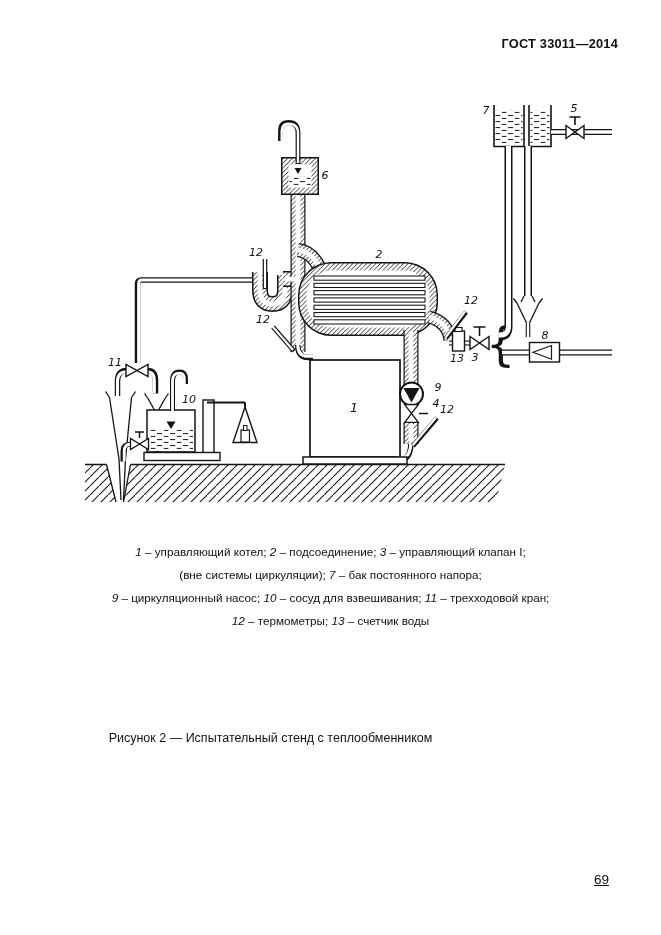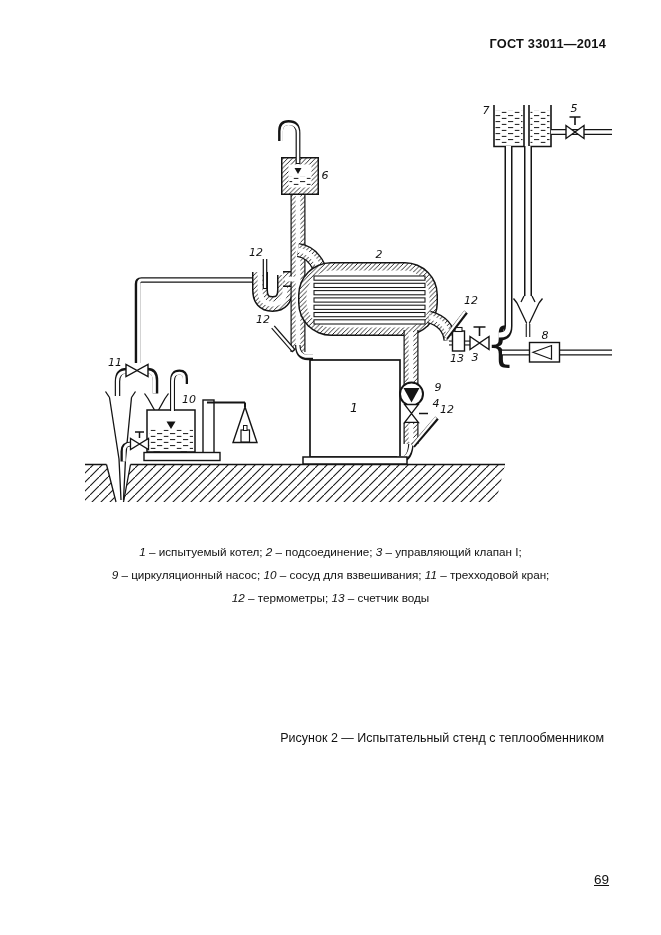--- a/index.html
+++ b/index.html
@@ -1,21 +1,21 @@
 <!DOCTYPE html>
 <html><head>
 <meta charset="utf-8">
 <style>
   html,body{margin:0;padding:0;background:#ffffff;}
   body{width:661px;height:935px;position:relative;font-family:"Liberation Sans",sans-serif;color:#111;overflow:hidden;}
-  .doc-header{position:absolute;top:36px;right:55px;font-size:12.8px;font-weight:bold;letter-spacing:.2px;}
+  .doc-header{position:absolute;top:36px;right:43px;font-size:12.8px;font-weight:bold;letter-spacing:.2px;}
   .diagram-wrap{position:absolute;left:0;top:0;width:661px;height:520px;}
   .legend{position:absolute;left:38px;top:540px;width:585px;text-align:center;font-size:11.7px;line-height:23px;}
   .legend-line i{font-style:italic;}
-  .caption{position:absolute;left:0;top:731px;width:604px;text-align:right;font-size:12.5px;}
+  .caption{position:absolute;left:0;top:731px;width:541px;text-align:center;font-size:12.5px;}
   .page-num{position:absolute;left:594px;top:872px;font-size:13.5px;text-decoration:underline;}
   
   .po{stroke:#141414;fill:none;}
   .pw{stroke:#ffffff;fill:none;}
   .phh{stroke:url(#ph);fill:none;}
   .ln{stroke:#141414;fill:none;}
   .sym{fill:#ffffff;stroke:#141414;stroke-linejoin:miter;}
   .blk{fill:#141414;stroke:none;}
   .lbl{font:italic 11px "DejaVu Sans",sans-serif;fill:#111;text-anchor:middle;}
   .lbl-big{font:italic 12.5px "DejaVu Sans",sans-serif;fill:#111;text-anchor:middle;}
@@ -249,20 +249,21 @@
     <text class="lbl" x="256" y="256">12</text>
     <text class="lbl" x="263" y="323">12</text>
     <text class="lbl" x="471" y="304">12</text>
     <text class="lbl" x="447" y="413">12</text>
     <text class="lbl" x="457" y="362">13</text>
   </g>
 </svg>
 </div>
 
 <div class="legend">
-    <div class="legend-line"><i>1</i><span> – испытуемый котел; </span><i>2</i><span> – подсоединение; </span><i>3</i><span> – управляющий клапан I;</span></div>
+    <div class="legend-line"><i>1</i><span> – управляющий котел; </span><i>2</i><span> – подсоединение; </span><i>3</i><span> – управляющий клапан I;</span></div>
+    <div class="legend-line"><span>(вне системы циркуляции); </span><i>7</i><span> – бак постоянного напора;</span></div>
     <div class="legend-line"><i>9</i><span> – циркуляционный насос; </span><i>10</i><span> – сосуд для взвешивания; </span><i>11</i><span> – трехходовой кран;</span></div>
     <div class="legend-line"><i>12</i><span> – термометры; </span><i>13</i><span> – счетчик воды</span></div>
   </div>
 
 <div class="caption">Рисунок 2 — Испытательный стенд с теплообменником</div>
 
 <div class="page-num">69</div>
 
 </body></html>

